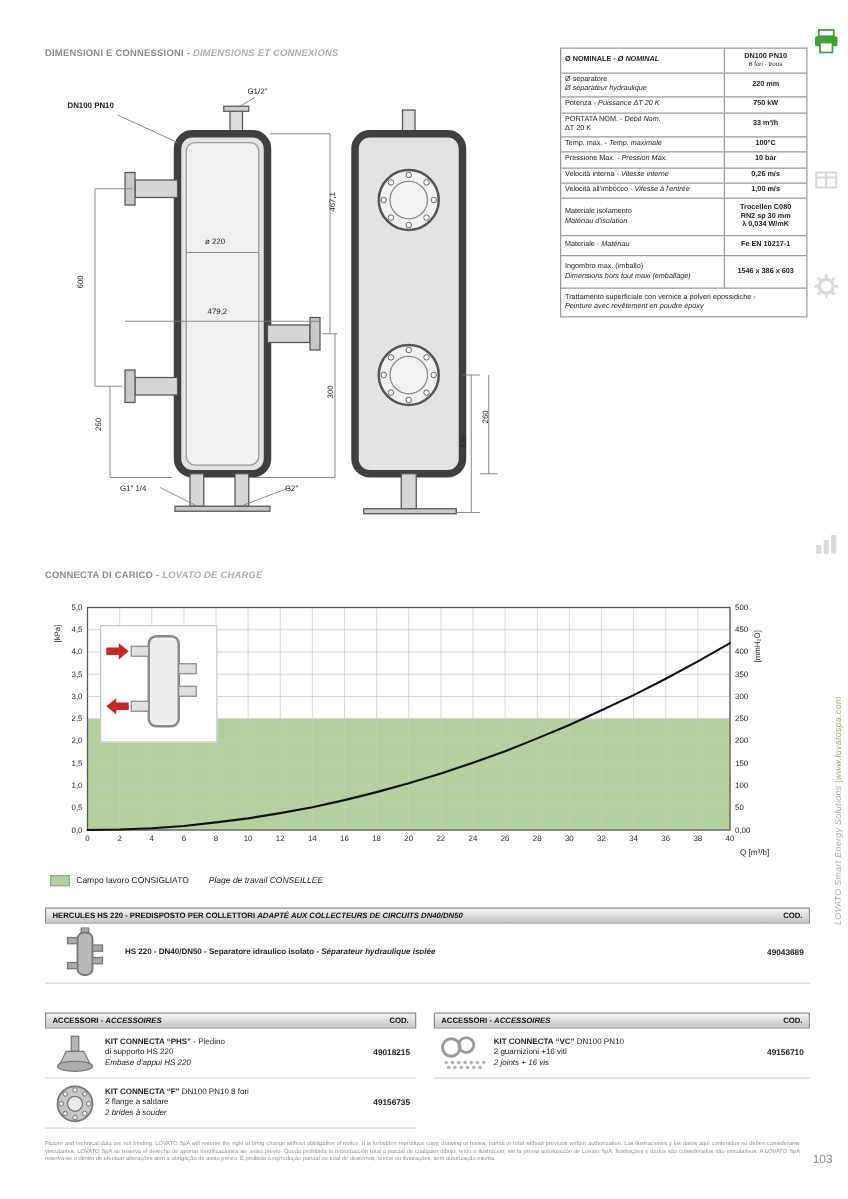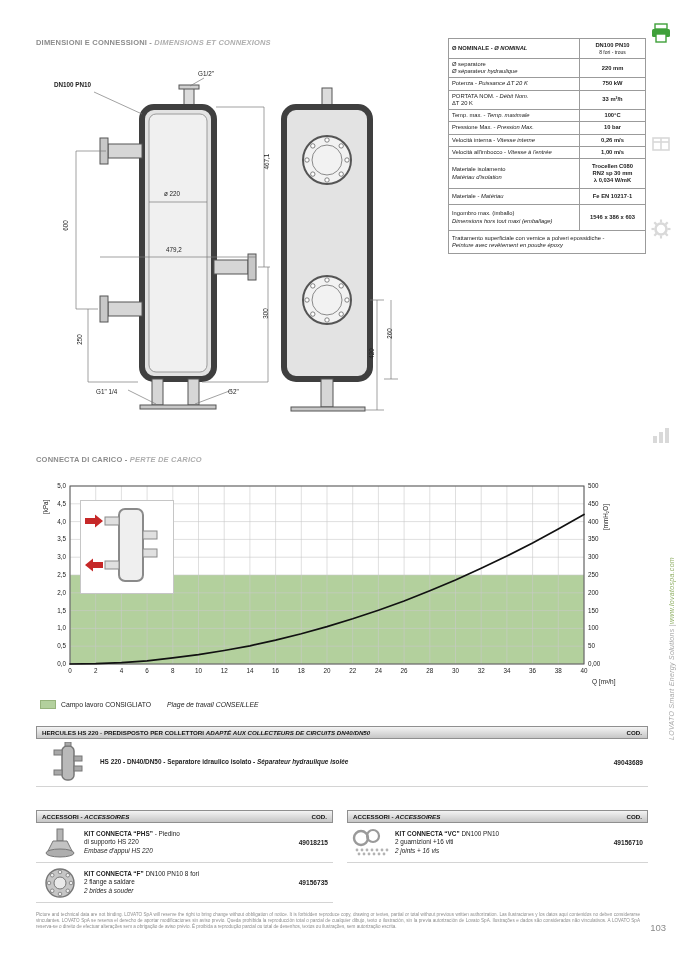--- a/index.html
+++ b/index.html
@@ -284,21 +284,21 @@
   </div>
   <div class="m-icon" style="top:424px;">
     <svg width="22" height="22" viewBox="0 0 22 22">
       <rect x="3" y="12" width="4" height="7" fill="#d9d9d9"></rect>
       <rect x="9" y="8" width="4" height="11" fill="#d9d9d9"></rect>
       <rect x="15" y="4" width="4" height="15" fill="#d9d9d9"></rect>
     </svg>
   </div>
 
   <div class="sec-title" style="left:36px;top:455px;">
-    <span>CONNECTA DI CARICO - </span><span class="fr">PERTE DE CARICO</span>
+    <span>CONNECTA DI CARICO - </span><span class="fr">LOVATO DE CHARGE</span>
   </div>
 
   <div class="chart-wrap">
     <svg class="plot" id="loss-chart-svg" width="612" height="226" viewBox="0 0 612 226">
         <rect x="34" y="105" width="514" height="89" fill="#b3d09d"></rect>
         <line x1="34" y1="16" x2="34" y2="194" stroke="#c9c9c9" stroke-width="0.6"></line>
         <text x="34" y="203" text-anchor="middle" font-size="6.3" fill="#222">0</text>
         <line x1="59.7" y1="16" x2="59.7" y2="194" stroke="#c9c9c9" stroke-width="0.6"></line>
         <text x="59.7" y="203" text-anchor="middle" font-size="6.3" fill="#222">2</text>
         <line x1="85.4" y1="16" x2="85.4" y2="194" stroke="#c9c9c9" stroke-width="0.6"></line>

